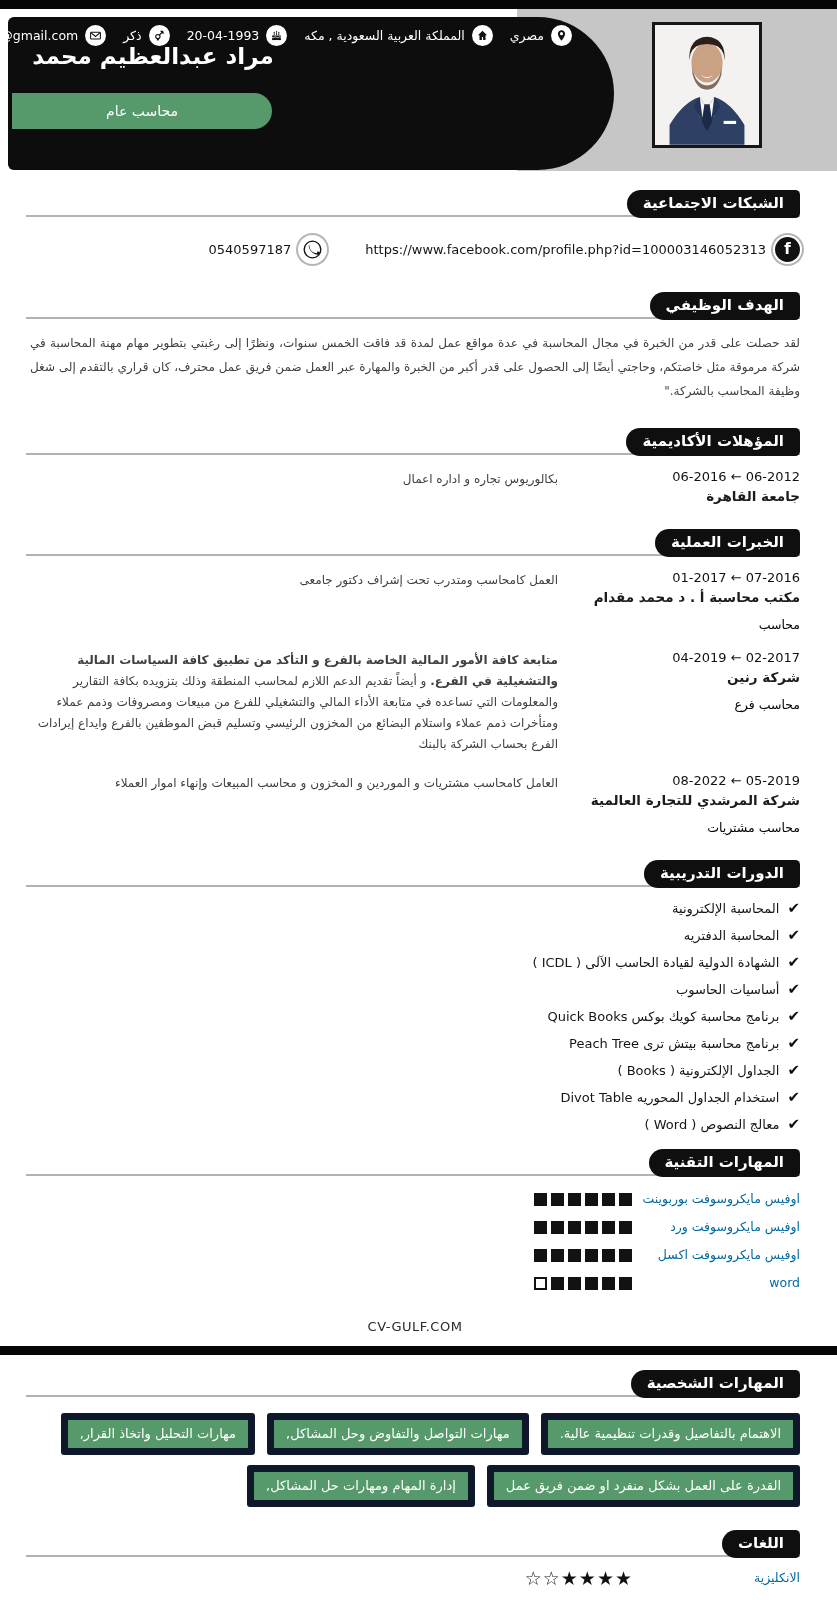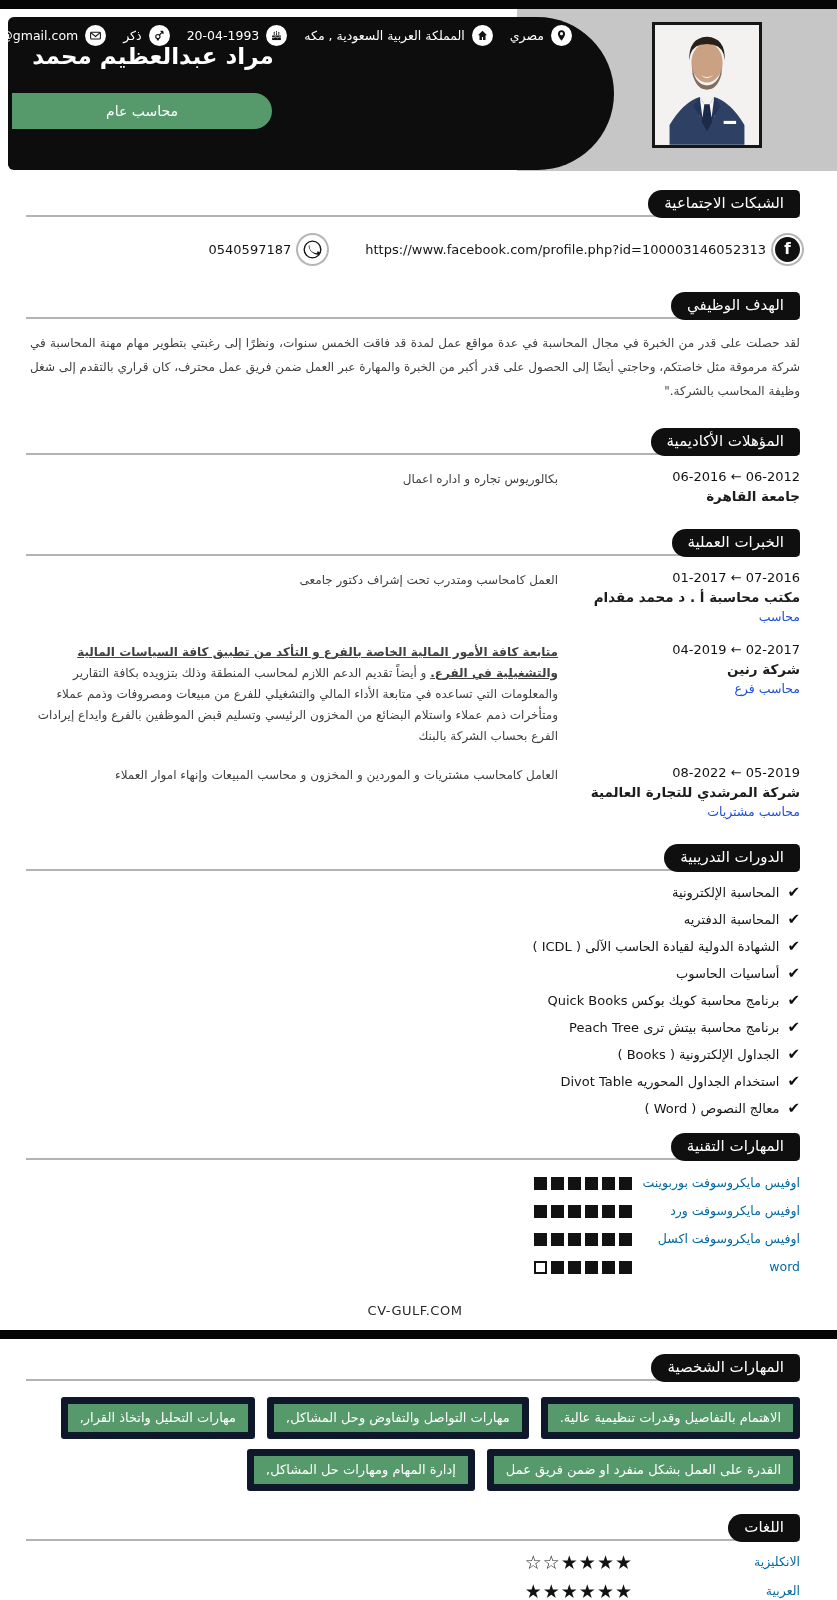--- a/index.html
+++ b/index.html
@@ -36,21 +36,21 @@
   .photo-frame {
     position:absolute; top:13px; left:652px; width:110px; height:126px;
     border:3px solid #161616; background:#f4f4f4; overflow:hidden;
   }
   
   .body { padding:10px 37px 0 30px; }
   .section-head { position:relative; height:30px; }
   .section-head .rule { position:absolute; left:-4px; right:0; bottom:0; height:2px; background:#b3b3b3; }
   .section-pill {
     position:absolute; right:0; bottom:-1px;
-    background:#0f0f0f; color:#fff; font-size:15px; font-weight:normal;
+    background:#0f0f0f; color:#fff; font-size:15px; font-weight:bold;
     padding:4px 16px 6px 16px; border-radius:15px 5px 5px 15px;
     line-height:1.2; white-space:nowrap;
   }
   
   .social-row { display:flex; align-items:center; justify-content:flex-start; gap:9px; margin-top:16px; min-height:32px; }
   .ringed { box-shadow:0 0 0 2px #ffffff, 0 0 0 4px #b5b5b5; border-radius:50%; }
   .fb-circle {
     width:25px; height:25px; border-radius:50%; background:#111; color:#fff;
     font-weight:bold; font-size:15px; display:flex; align-items:center; justify-content:center;
     font-family:"DejaVu Sans", sans-serif;
@@ -61,23 +61,23 @@
   
   .objective-text {
     margin-top:12px; font-size:12px; line-height:2.0; color:#404040;
     text-align:justify; text-align-last:right;
   }
   
   .entry { display:flex; align-items:flex-start; margin-top:14px; }
   .entry-right { width:242px; flex-shrink:0; }
   .entry-dates { font-size:13px; color:#111; direction:ltr; unicode-bidi:isolate; text-align:right; display:block; }
   .entry-company { font-size:13.5px; font-weight:bold; margin-top:4px; }
-  .entry-role { font-size:12.5px; margin-top:4px; color:#1d4ed8; }
+  .entry-role { font-size:12.5px; margin-top:12px; color:#000000; }
   .entry-desc { flex:1; font-size:12px; line-height:1.75; text-align:right; padding-left:6px; color:#404040; }
-  .entry-desc b { font-weight:bold;text-decoration:underline; }
+  .entry-desc b { font-weight:bold; }
   
   .courses-list { margin-top:14px; }
   .course { display:flex; align-items:center; justify-content:flex-start; gap:8px; margin-bottom:12px; }
   .check { font-size:15px; font-weight:bold; color:#0d0d0d; line-height:1; }
   .course-label { font-size:13px; color:#161616; }
   
   .rate-row { display:flex; align-items:center; margin-bottom:10px; }
   .rate-label { width:158px; text-align:right; font-size:12.5px; line-height:1.45; color:#0369a1; flex-shrink:0; }
   .rate-cells { display:flex; align-items:center; margin-right:10px; direction:rtl; }
   .sq { width:13px; height:13px; display:inline-block; margin-left:4px; }

